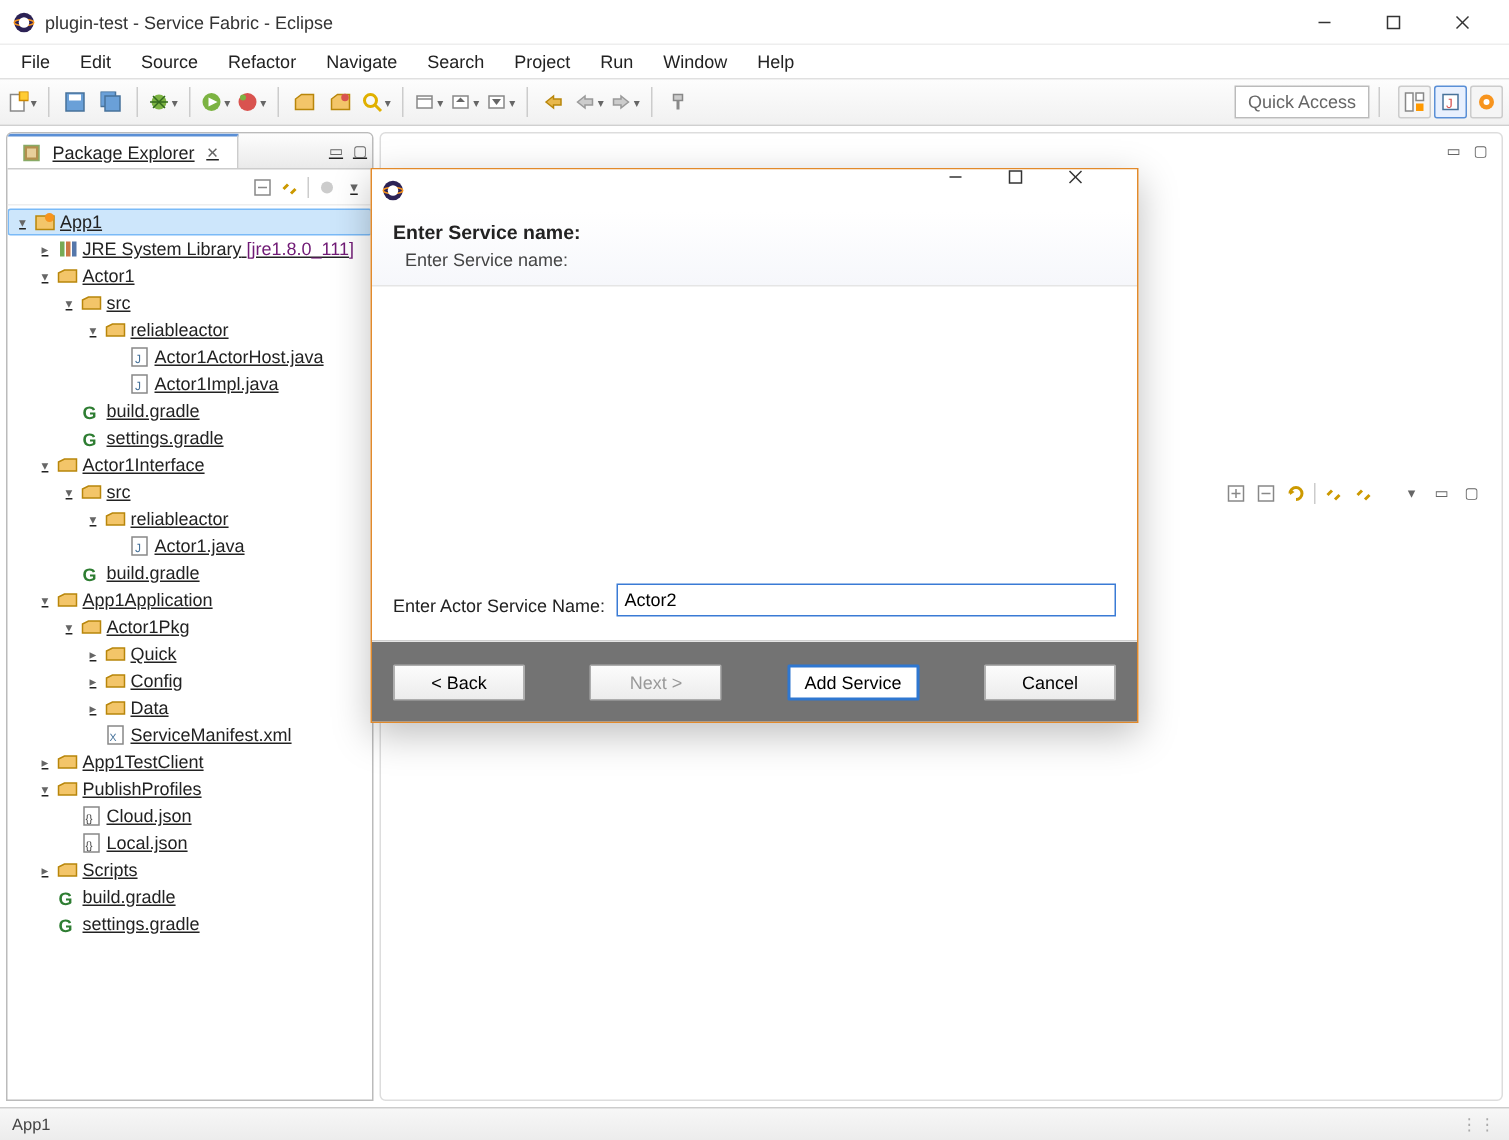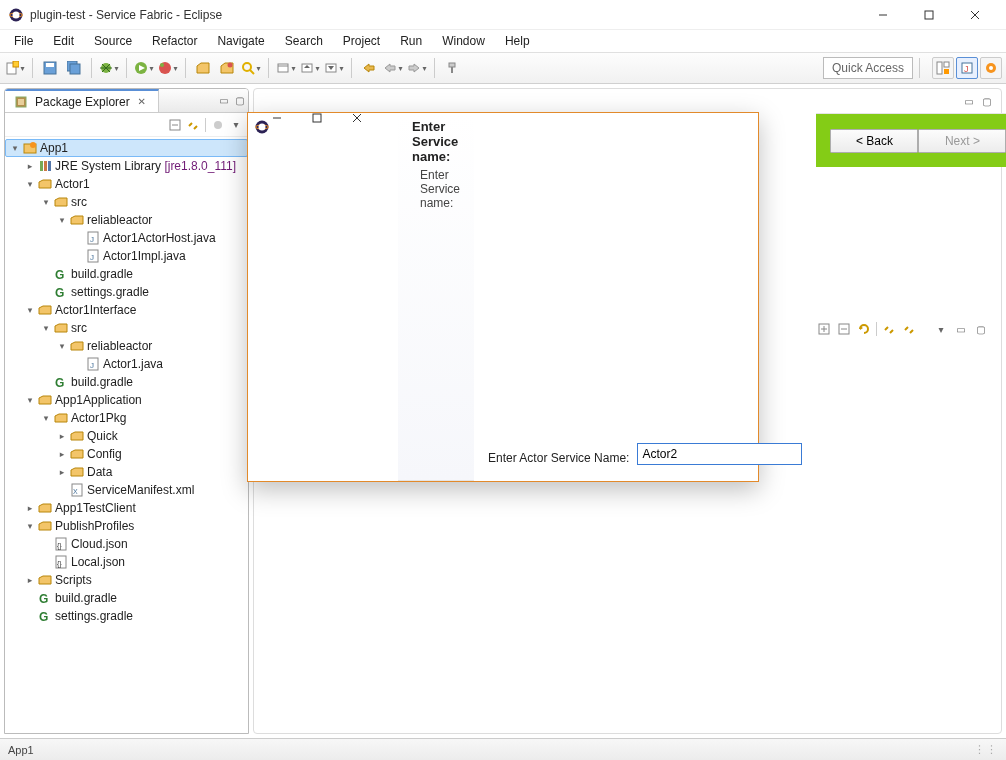--- a/index.html
+++ b/index.html
@@ -16,21 +16,21 @@
   
   .toolbar { height:32px; display:flex; align-items:center; padding:0 4px; background:linear-gradient(#fdfdfd,#f1f1f1); border-top:1px solid #e0e0e0; border-bottom:1px solid #d0d0d0; gap:2px; }
   .tb-btn { width:22px; height:22px; display:flex; align-items:center; justify-content:center; border:1px solid transparent; border-radius:2px; position:relative; }
   .tb-sep { width:1px; height:20px; background:#ccc; margin:0 4px; }
   .tb-dd { font-size:8px; color:#666; margin-left:1px; }
   .quick-access { margin-left:auto; border:1px solid #bbb; background:#fff; font-size:12px; padding:2px 8px; color:#666; height:22px; display:flex; align-items:center; }
   .persp { display:flex; gap:2px; margin-left:6px; }
   .persp .tb-btn { border:1px solid #ccc; background:#f5f5f5; }
   
   .workbench { display:flex; height:calc(100% - 30px - 22px - 32px - 22px); }
-  .sidepanel { width:245px; border:1px solid #bbb; margin:4px 0 4px 4px; background:#fff; display:flex; flex-direction:column; border-radius:4px 4px 0 0; overflow:hidden; }
+  .sidepanel { width:245px; border:1px solid #bbb; margin:4px 0 4px 4px; background:#fff; display:flex; flex-direction:column; border-radius:4px 4px 0 0; overflow:hidden;text-decoration:underline; }
   .view-tab { height:24px; display:flex; align-items:center; background:linear-gradient(#fdfdfd,#eaeaea); border-bottom:1px solid #ccc; }
   .view-tab .tab { display:flex; align-items:center; gap:4px; padding:2px 8px; background:#fff; border-right:1px solid #ccc; border-top:2px solid #5a8fd6; height:100%; }
   .view-tab .spacer { flex:1; }
   .mini-btn { width:16px; height:16px; display:flex; align-items:center; justify-content:center; font-size:10px; color:#666; }
   .view-toolbar { height:24px; display:flex; align-items:center; justify-content:flex-end; padding:0 4px; gap:2px; border-bottom:1px solid #eee; }
   .tree { flex:1; overflow:auto; padding:2px 0; }
   .tree-item { display:flex; align-items:center; height:18px; padding-right:4px; white-space:nowrap; }
   .tree-item.sel { background:#cde6fb; border:1px solid #7abaf7; border-radius:2px; }
   .twisty { width:14px; display:flex; justify-content:center; color:#666; cursor:default; font-size:9px; }
   .icn { width:16px; height:16px; display:flex; align-items:center; justify-content:center; margin-right:2px; }
@@ -38,31 +38,31 @@
   .lbl .deco { color:#701a75; }
   
   .editor { flex:1; margin:4px 4px 4px 4px; border:1px solid #ddd; background:#fff; position:relative; border-radius:4px; }
   .editor .topright { position:absolute; top:4px; right:6px; display:flex; gap:2px; }
   
   .aux-toolbar { position:absolute; right:10px; top:230px; display:flex; gap:4px; align-items:center; background:#fff; padding:2px; }
   
   .statusbar { height:22px; background:linear-gradient(#f7f7f7,#ececec); border-top:1px solid #ccc; display:flex; align-items:center; padding:0 8px; font-size:11px; color:#444; }
   .statusbar .grip { margin-left:auto; color:#aaa; letter-spacing:1px; }
   
-  .dialog-overlay { position:absolute; left:247px; top:112px; width:512px; height:370px; background:#fff; border:1px solid #e28a2b; box-shadow:0 8px 24px rgba(0,0,0,.25); display:flex; }
+  .dialog-overlay { position:absolute; left:247px; top:112px; width:512px; height:370px; background:#fff; border:1px solid #e28a2b; box-shadow:0 8px 24px rgba(0,0,0,.25); display:flex; flex-direction:column; }
   .dlg-titlebar { height:28px; display:flex; align-items:center; padding:0 6px; background:#fff; }
   .dlg-titlebar .dlg-win { margin-left:auto; display:flex; gap:0; }
   .dlg-win .win-btn { width:40px; height:28px; }
   .dlg-header { padding:6px 14px 10px; border-bottom:1px solid #e5e5e5; background:linear-gradient(#ffffff,#f6f7fb); }
   .dlg-header h3 { margin:0; font-size:13px; color:#222; }
   .dlg-header .sub { margin:4px 0 0 8px; font-size:12px; color:#444; }
   .dlg-body { flex:1; padding:16px 14px; display:flex; align-items:flex-end; gap:8px; }
   .dlg-body label { font-size:12px; padding-top:3px; white-space:nowrap; }
   .dlg-body input { flex:1; border:1px solid #3a7bd5; padding:3px 4px; font-size:12px; outline:none; }
-  .dlg-buttons { height:54px; border-top:1px solid #e5e5e5; display:flex; align-items:center; justify-content:center; gap:0; padding:0 14px; background:#84cc16; }
+  .dlg-buttons { height:54px; border-top:1px solid #e5e5e5; display:flex; align-items:center; justify-content:space-between; gap:0; padding:0 14px; background:#737373; }
   .dlg-buttons button { width:88px; height:24px; font-size:12px; background:linear-gradient(#fcfcfc,#ececec); border:1px solid #adadad; border-radius:1px; cursor:default; }
   .dlg-buttons button.primary { border:2px solid #2f77d0; background:#fff; }
   .dlg-buttons button:disabled { color:#999; }
   
   svg { display:block; }
 </style>
 </head>
 <body>
 
 <div class="titlebar">

